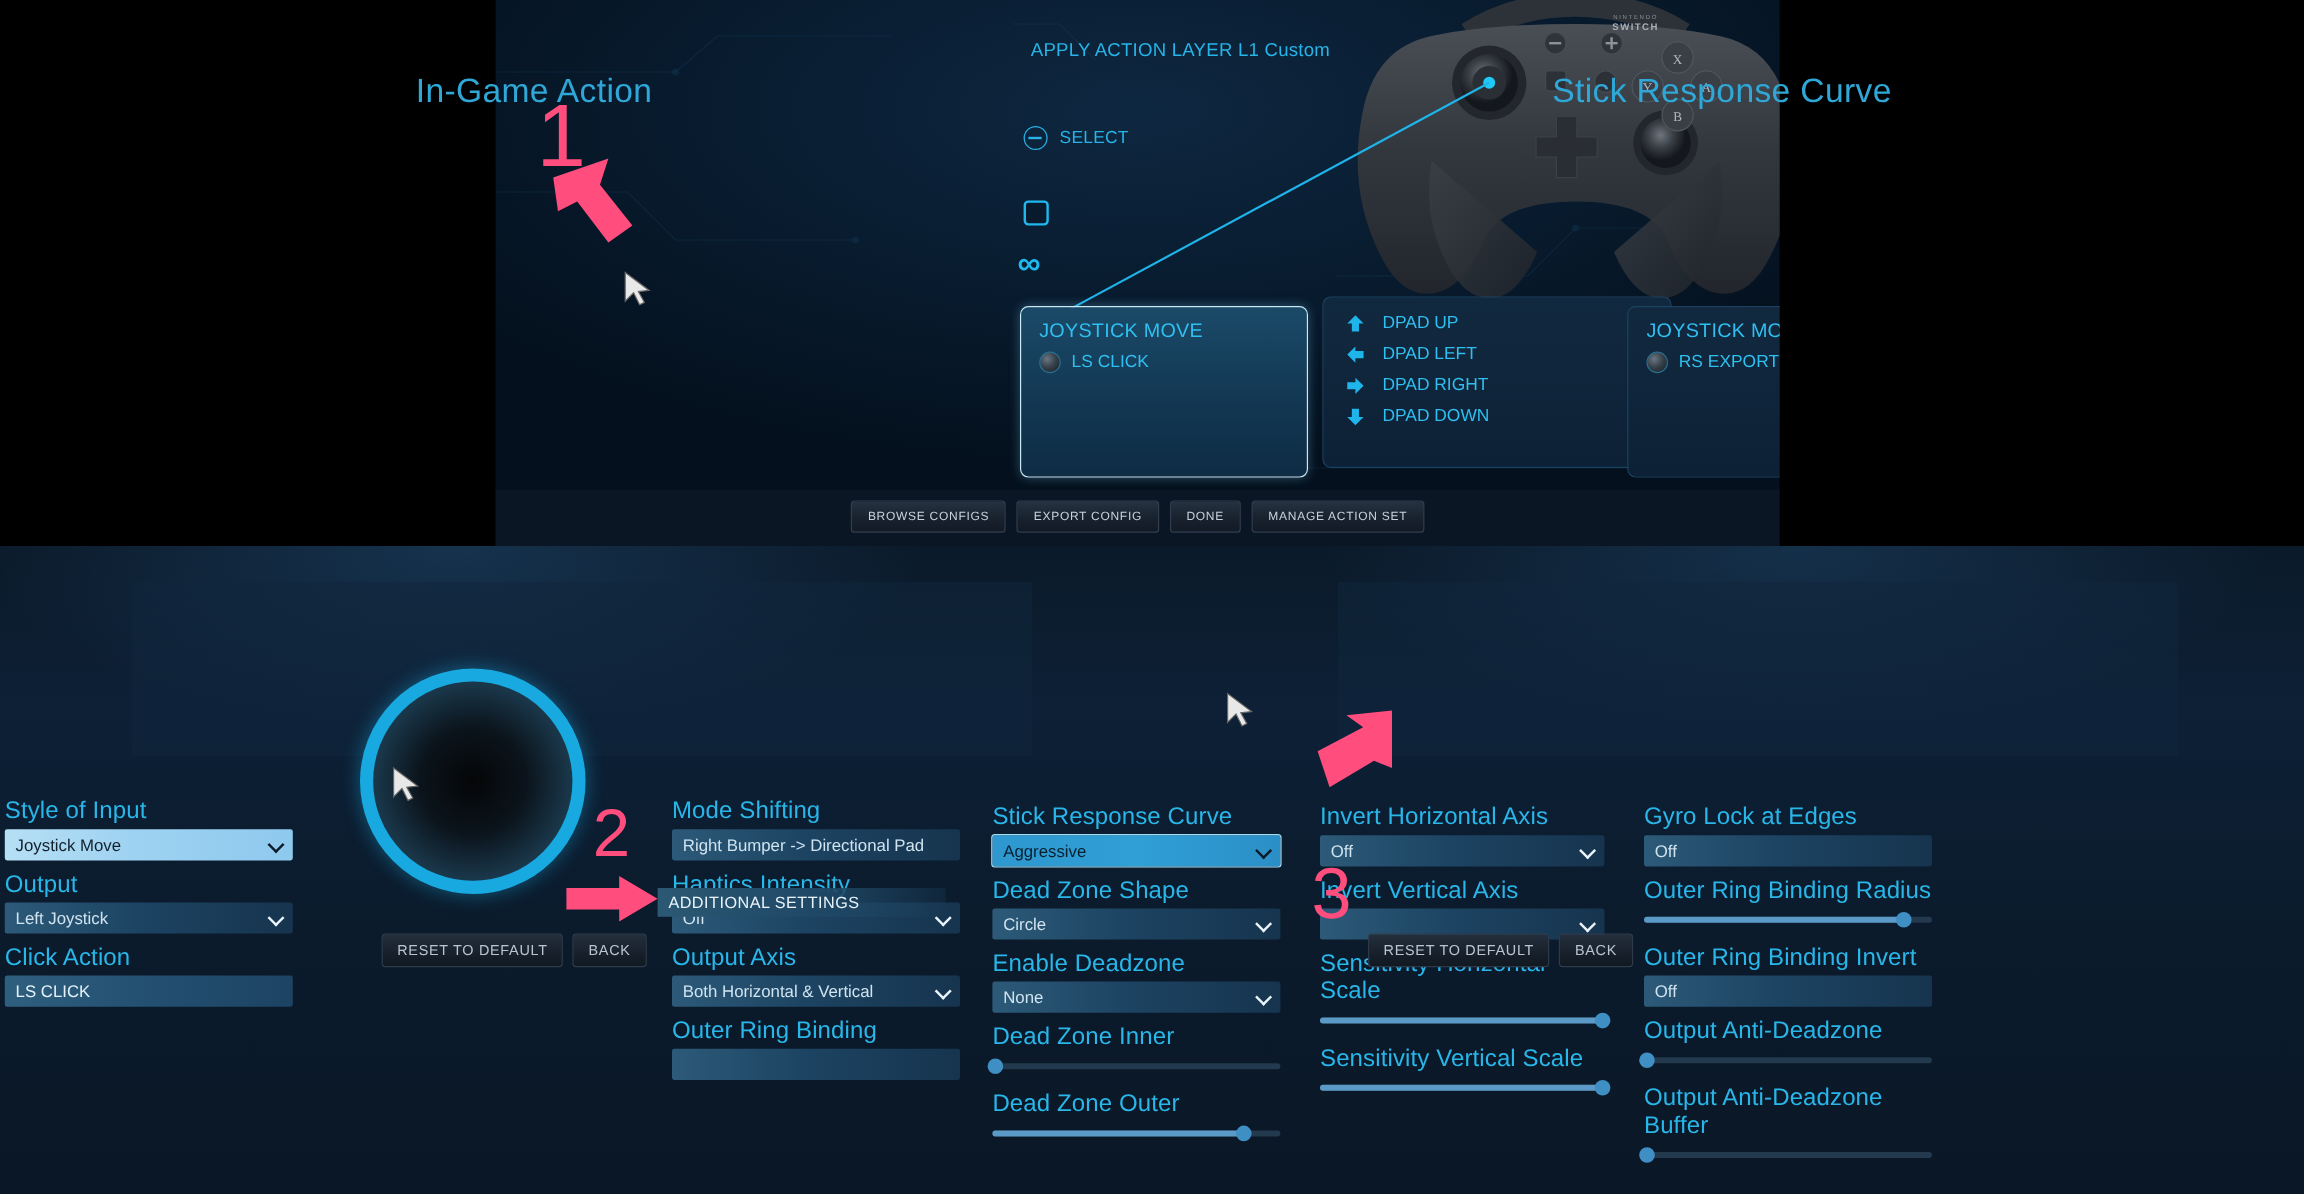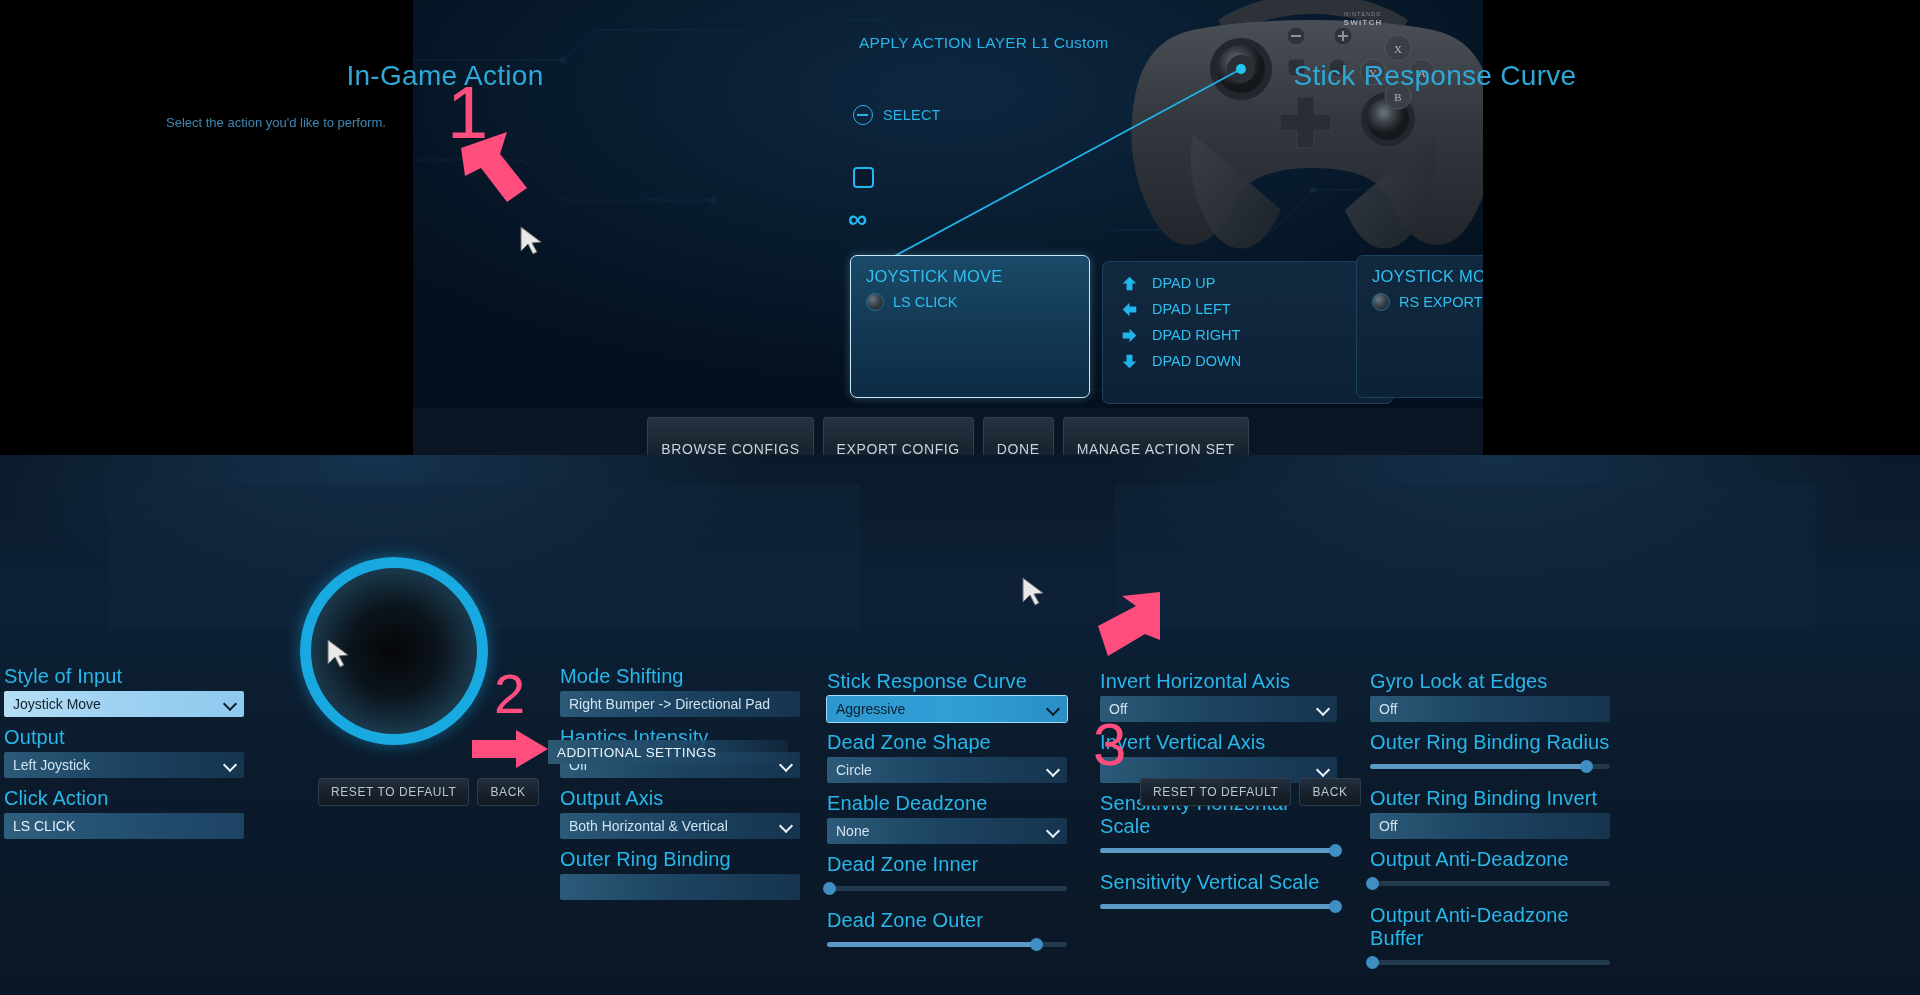--- a/index.html
+++ b/index.html
@@ -54,21 +54,21 @@
   .bind-box {
     position: absolute; border-radius: 7px;
   }
   #bind-primary {
     left: 437px; top: 255px; width: 240px; height: 143px;
     background: linear-gradient(180deg, #1a4a68 0%, #123651 60%, #0e2c44 100%);
     border: 1.6px solid #c9e9f7;
     box-shadow: 0 0 9px rgba(120,200,240,.35);
   }
   #bind-dpad {
-    left: 689px; top: 261px; width: 291px; height: 143px;
+    left: 689px; top: 247px; width: 291px; height: 143px;
     background: linear-gradient(180deg, #11293f 0%, #0d2136 100%);
     border: 1px solid #1c4260;
   }
   #bind-right {
     left: 943px; top: 255px; width: 243px; height: 143px;
     background: linear-gradient(180deg, #11293f 0%, #0d2136 100%);
     border: 1px solid #1c4260;
   }
   .bind-title { color:#2fbff0; font-size: 16.5px; padding: 11px 0 0 15px; letter-spacing:.2px;}
   .bind-row { display:flex; align-items:center; gap:9px; padding: 7px 0 0 15px; }
@@ -82,22 +82,22 @@
   .dpad-item { display:flex; align-items:center; gap: 14px; padding: 4.5px 0 4.5px 18px; }
   .dpad-item .dl { color:#2fbff0; font-size: 14.5px; }
   .arrow { width: 17px; height: 17px; flex:none; }
 
   
   .toolbar { position:absolute; left: 413px; top: 408px; width: 1070px; height: 47px; background:#0b1624; }
   .tb-inner { display:flex; gap: 9px; justify-content:center; padding-top: 9px; }
   .tb-btn {
     background: linear-gradient(180deg, #263241 0%, #18222e 55%, #121a25 100%);
     border: 1px solid #313e4e; border-radius: 3px;
-    color:#c6d2dd; font-size: 14px; letter-spacing:.6px;
-    padding: 23px 13px; cursor:pointer;
+    color:#c6d2dd; font-size: 10px; letter-spacing:.6px;
+    padding: 7px 13px; cursor:pointer;
   }
 
   
   .bottom {
     position:absolute; left:0; top: 455px; width: 1920px; height: 540px;
     background: linear-gradient(180deg, #0b1a2a 0%, #0d2036 25%, #0b1b2c 60%, #0a1726 100%);
   }
   .bot-grad-l {
     position:absolute; left:0; top:0; width: 900px; height: 250px;
     background: radial-gradient(ellipse 560px 220px at 42% 0%, rgba(35,80,120,.45) 0%, rgba(12,30,50,0) 70%);
@@ -372,21 +372,20 @@
   </div>
 
   <div class="bottom">
     <div class="bot-grad-l"></div>
     <div class="bot-grad-r"></div>
     <div class="sec-panel" id="panel-left"></div>
     <div class="sec-panel" id="panel-right"></div>
   </div>
 
   <div class="sec-title" id="title-left">In-Game Action</div>
-  <div class="sec-sub" id="sub-left">Select the action you'd like to perform.</div>
   <div class="sec-title" id="title-right">Stick Response Curve</div>
 
   <div class="col" id="col-1">
     <div class="field-label">Style of Input</div>
     <div class="sel active">
       <span>Joystick Move</span>
       <span class="chev"></span>
     </div>
     <div class="field-label">Output</div>
     <div class="sel">

